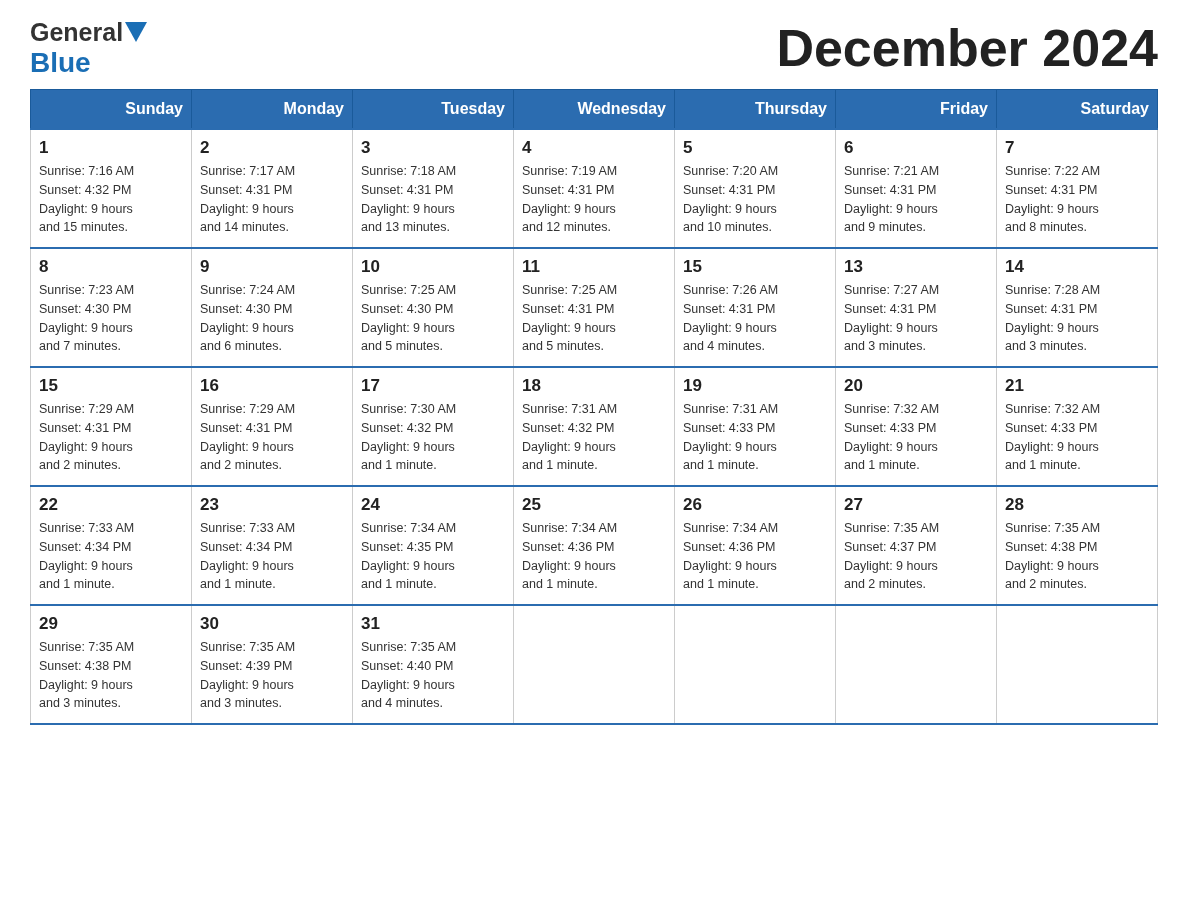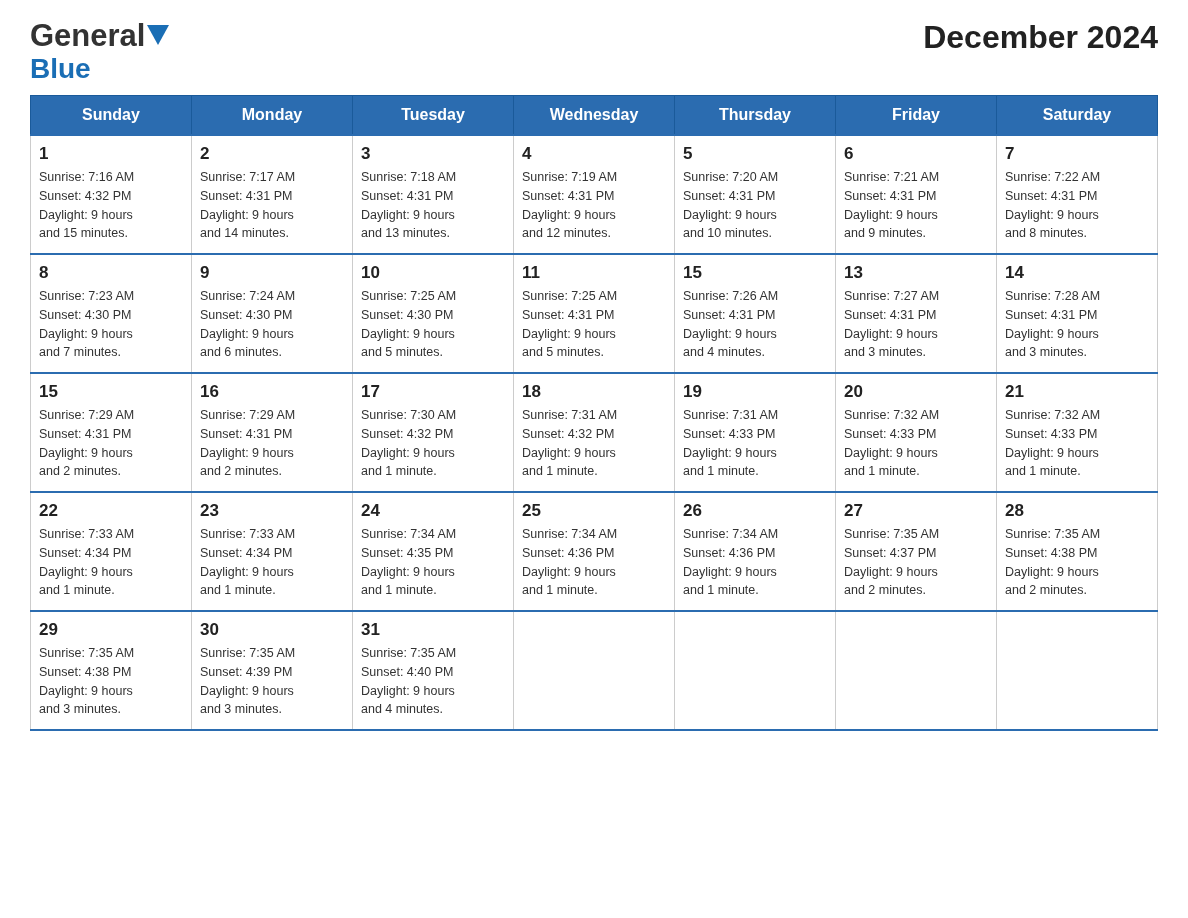--- a/index.html
+++ b/index.html
@@ -15,58 +15,58 @@
       justify-content: space-between;
       align-items: flex-start;
       margin-bottom: 10px;
     }
     .logo {
       display: flex;
       flex-direction: column;
       align-items: flex-start;
     }
     .logo-text {
-      font-size: 31px;
+      font-size: 25px;
       font-weight: bold;
       color: #333;
       line-height: 1;
     }
     .logo-line2 {
       font-size: 28px;
       font-weight: bold;
       color: #1a6eb5;
       line-height: 1;
       margin-top: 4px;
     }
     .title-block {
       text-align: right;
     }
     .month-title {
-      font-size: 32px;
+      font-size: 52px;
       font-weight: bold;
       color: #222;
       line-height: 1.1;
     }
     .location {
       font-size: 22px;
       color: #444;
       margin-top: 4px;
     }
     .calendar {
       width: 100%;
       border-collapse: collapse;
       margin-top: 12px;
     }
     .calendar th {
       background: #2b6cb0;
       color: #fff;
       font-size: 16px;
       font-weight: bold;
       padding: 10px 8px;
-      text-align: center;
+      text-align: right;
       border: 1px solid #1a5a9a;
     }
     .calendar td {
       border: 1px solid #ccc;
       vertical-align: top;
       padding: 8px 8px 10px 8px;
       width: calc(100% / 7);
       min-height: 100px;
     }
     .day-num {

